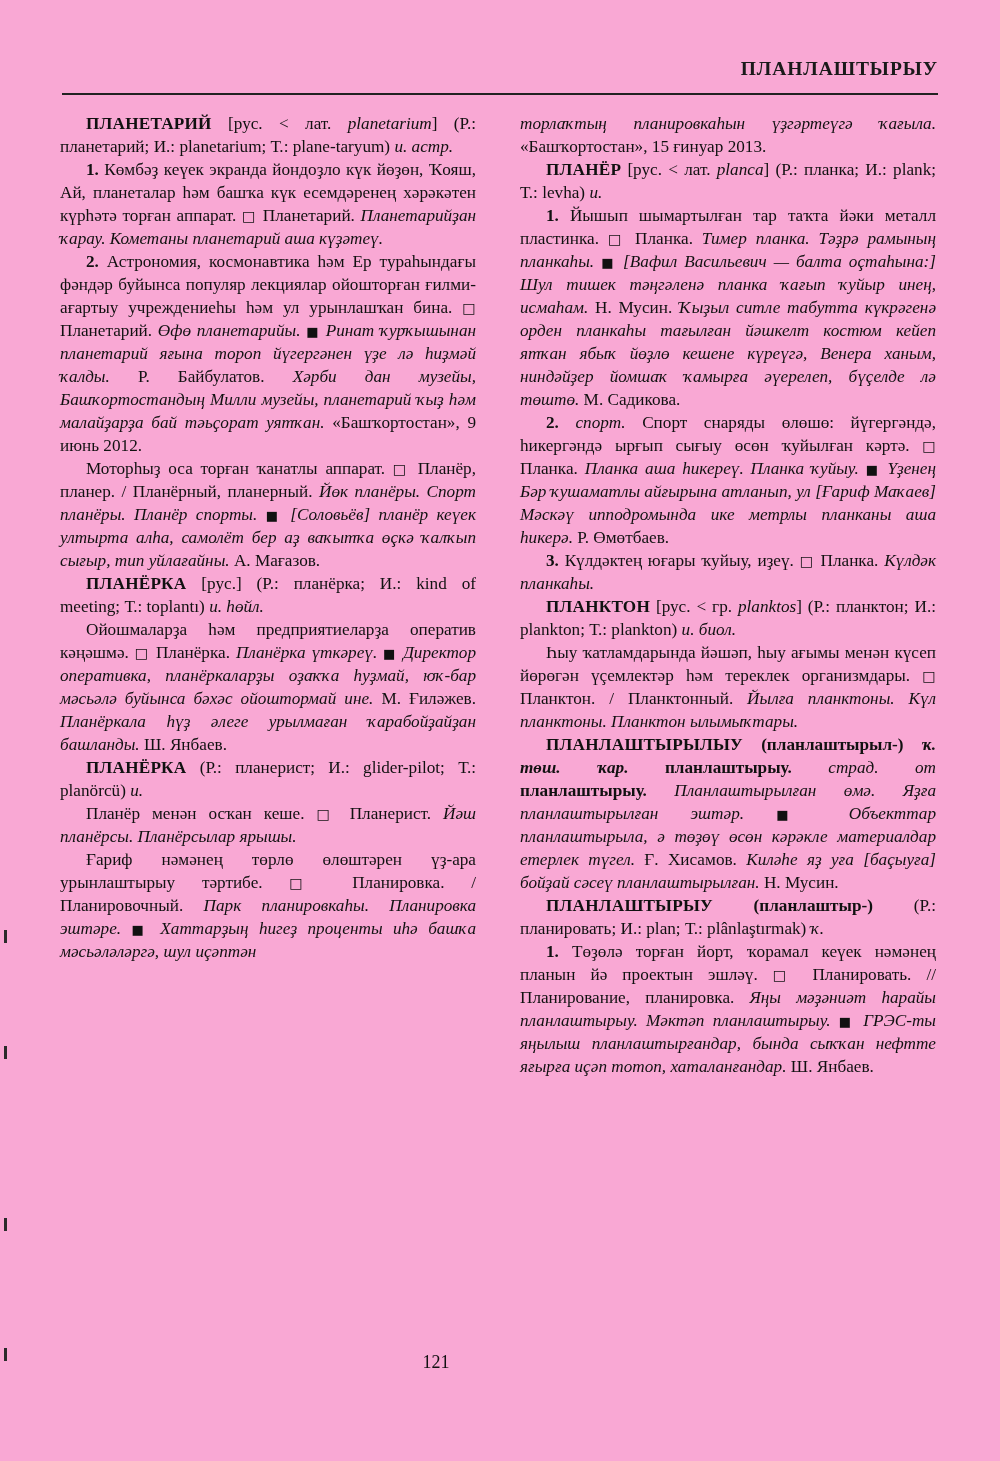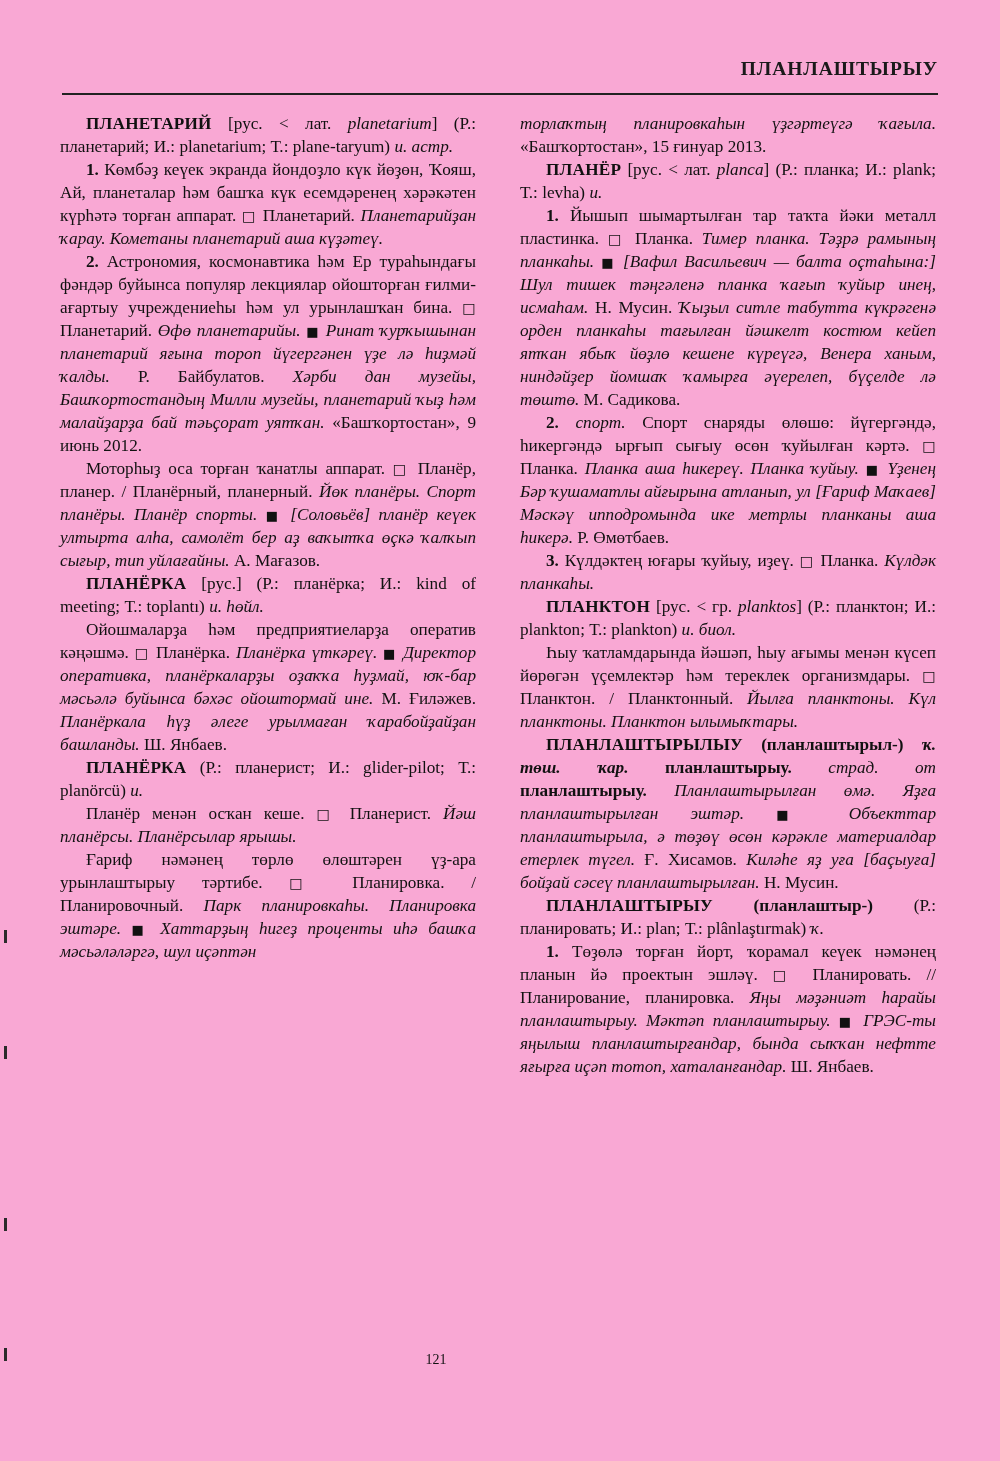--- a/index.html
+++ b/index.html
@@ -101,21 +101,21 @@
     line-height: 1;
   }
 
   
   .folio {
     position: absolute;
     left: 0;
     top: 1352px;
     width: 872px;
     text-align: center;
-    font-size: 14px;
+    font-size: 18px;
     color: #111111;
   }
 
   
   .speck {
     position: absolute;
     width: 3px;
     height: 13px;
     background: #2b2b2b;
     left: 4px;

